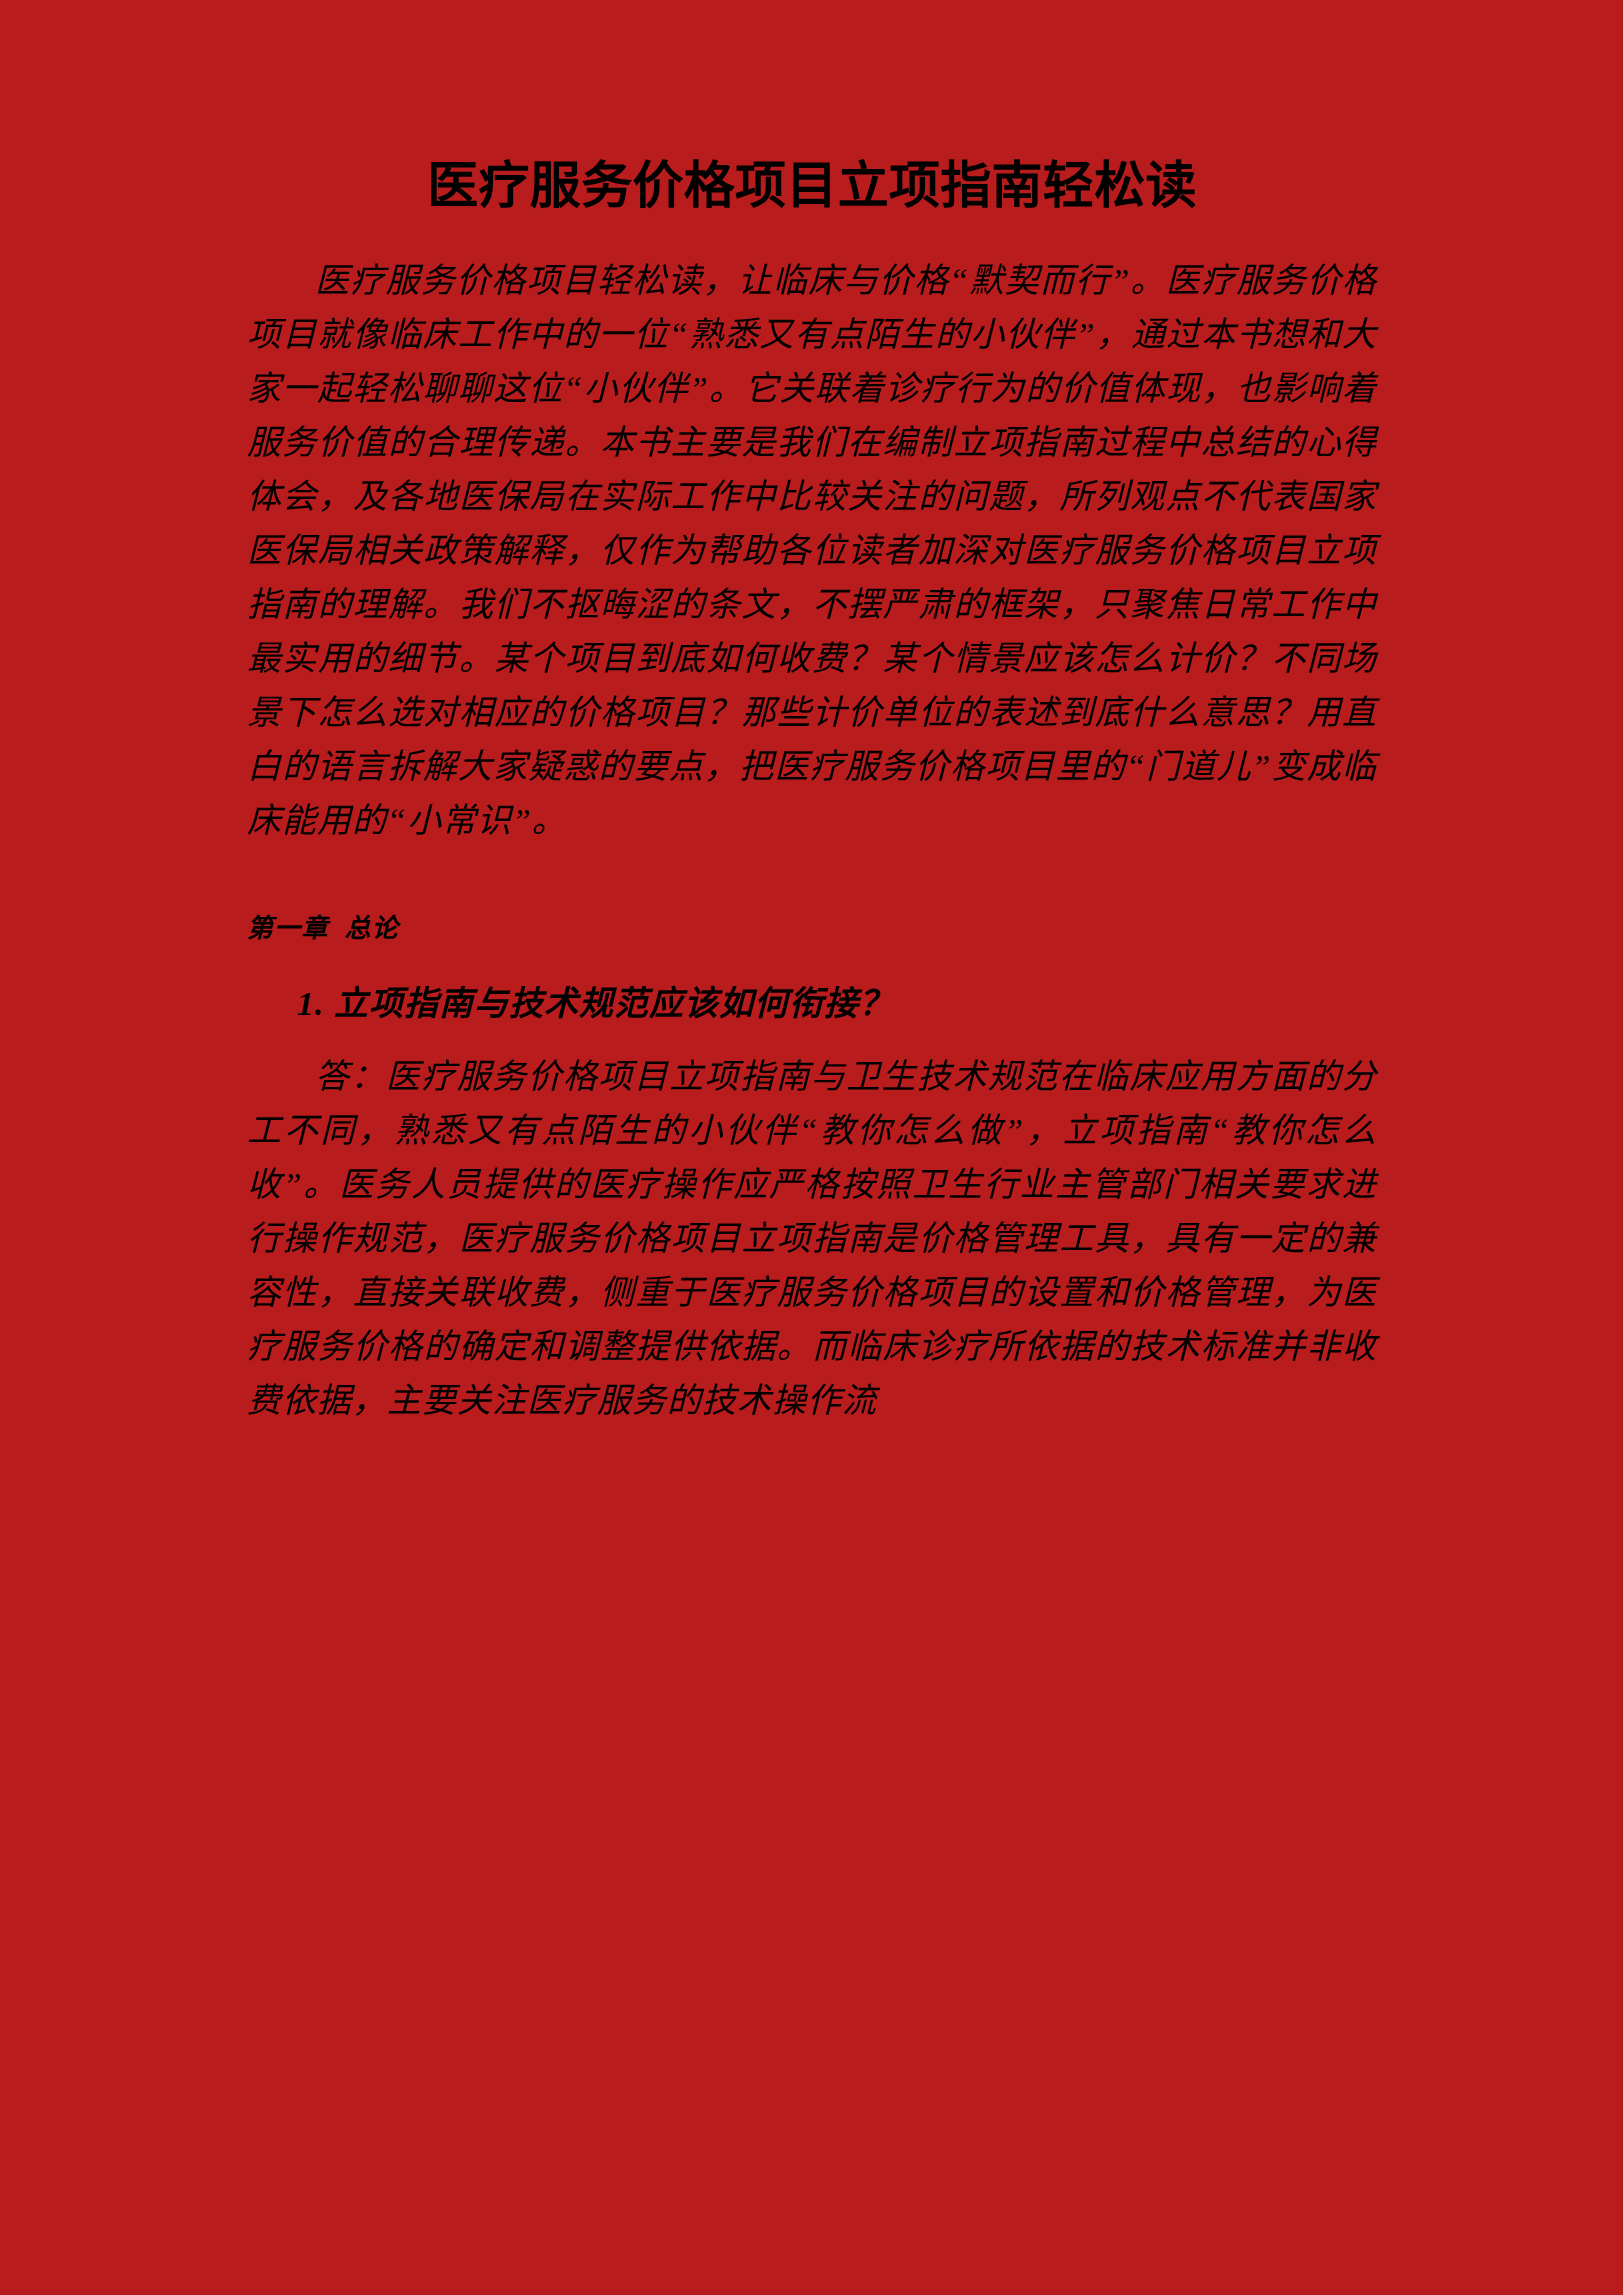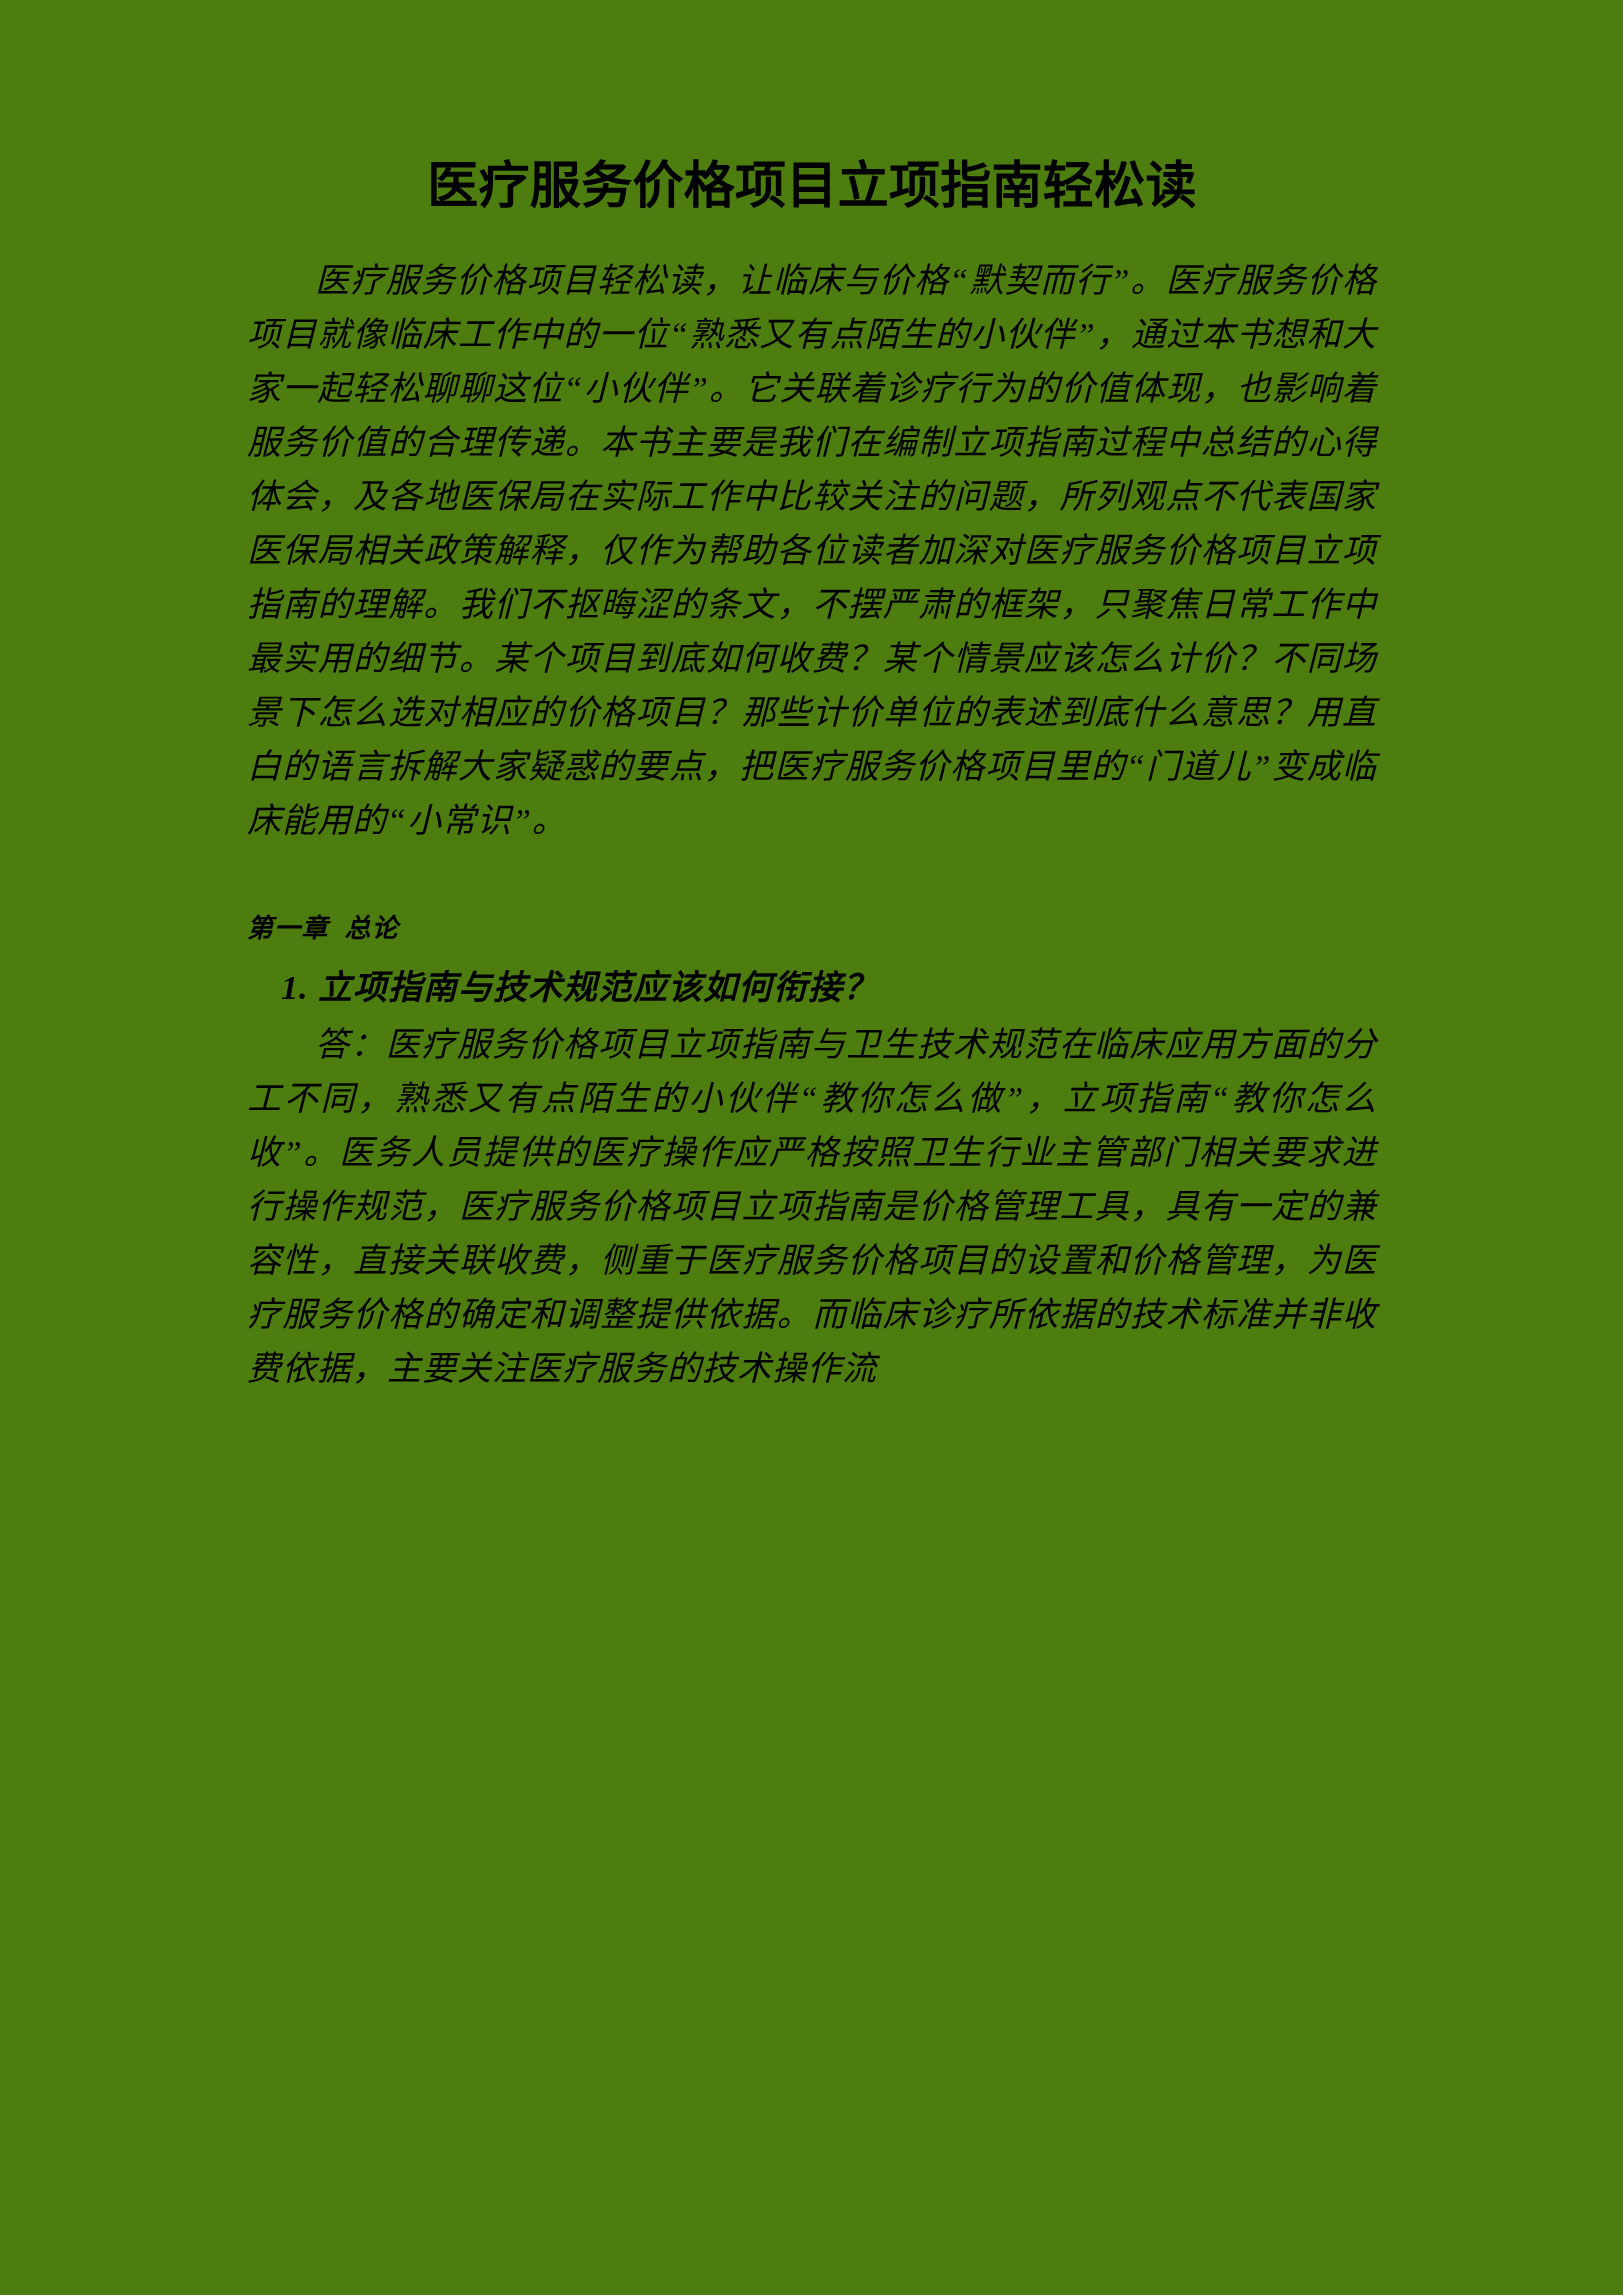--- a/index.html
+++ b/index.html
@@ -6,21 +6,21 @@
   html, body {
     margin: 0;
     padding: 0;
     background: #ffffff;
   }
 
   .page {
     position: relative;
     width: 1623px;
     height: 2295px;
-    background: #4d7c0f;
+    background: #b91c1c;
     margin: 0 auto;
     overflow: hidden;
     box-sizing: border-box;
   }
 
   
   .content {
     position: absolute;
     left: 247px;
     top: 0;
@@ -75,21 +75,21 @@
   }
 
   .question-heading {
     font-family: "Liberation Serif", "DejaVu Serif", serif;
     font-size: 34px;
     line-height: 54px;
     font-weight: bold;
     font-style: italic;
     letter-spacing: 1px;
     color: #000000;
-    margin: 0;
+    margin: 16px;
     text-indent: 1em;
   }
 
   .gap-before-chapter { height: 54px; }
   .gap-before-question { height: 5.2px; }
   .gap-before-answer { height: 2.6px; }
 </style>
 </head>
 <body>
 

